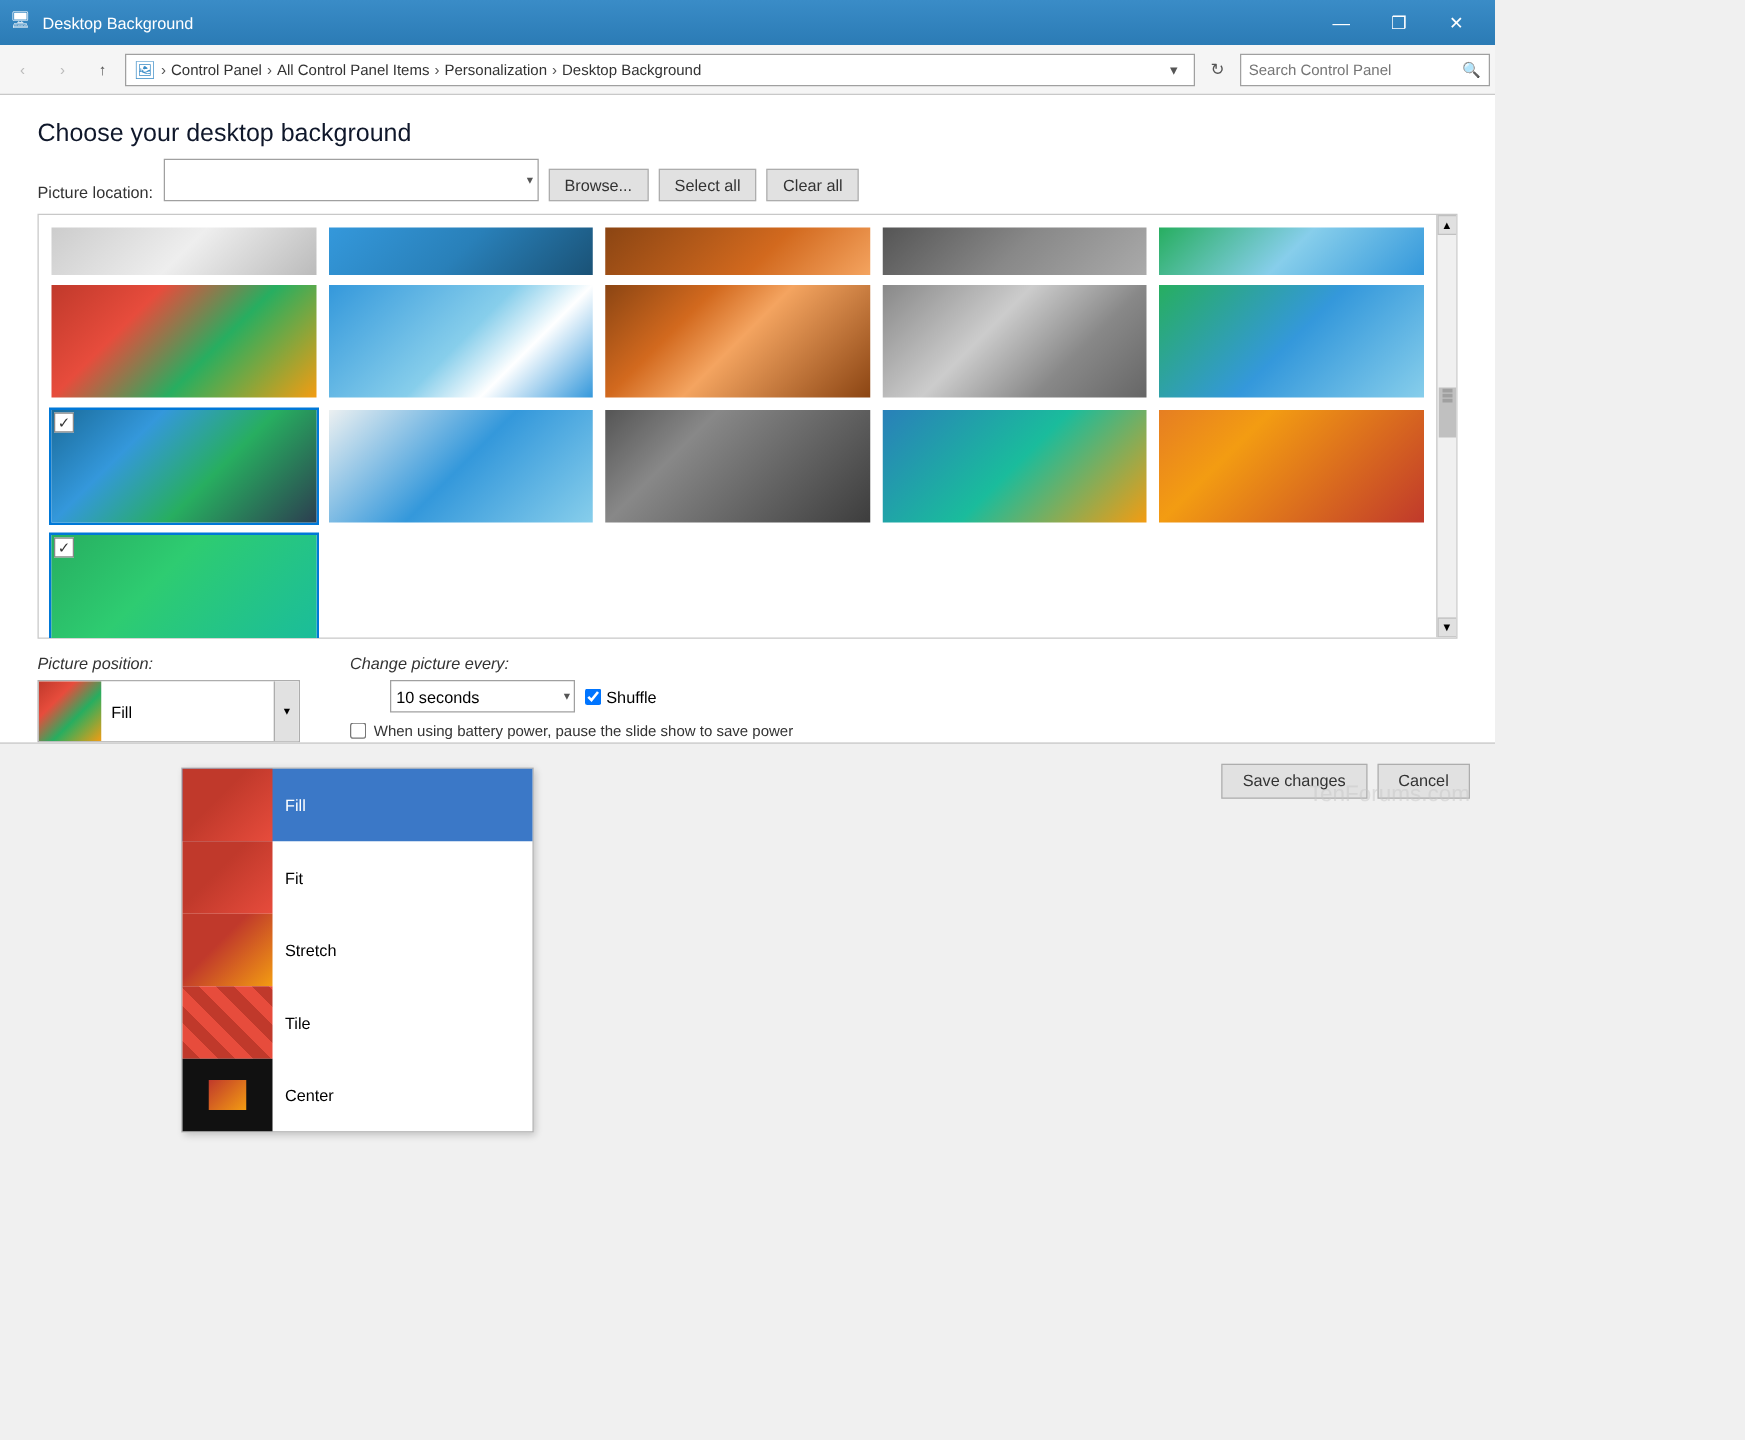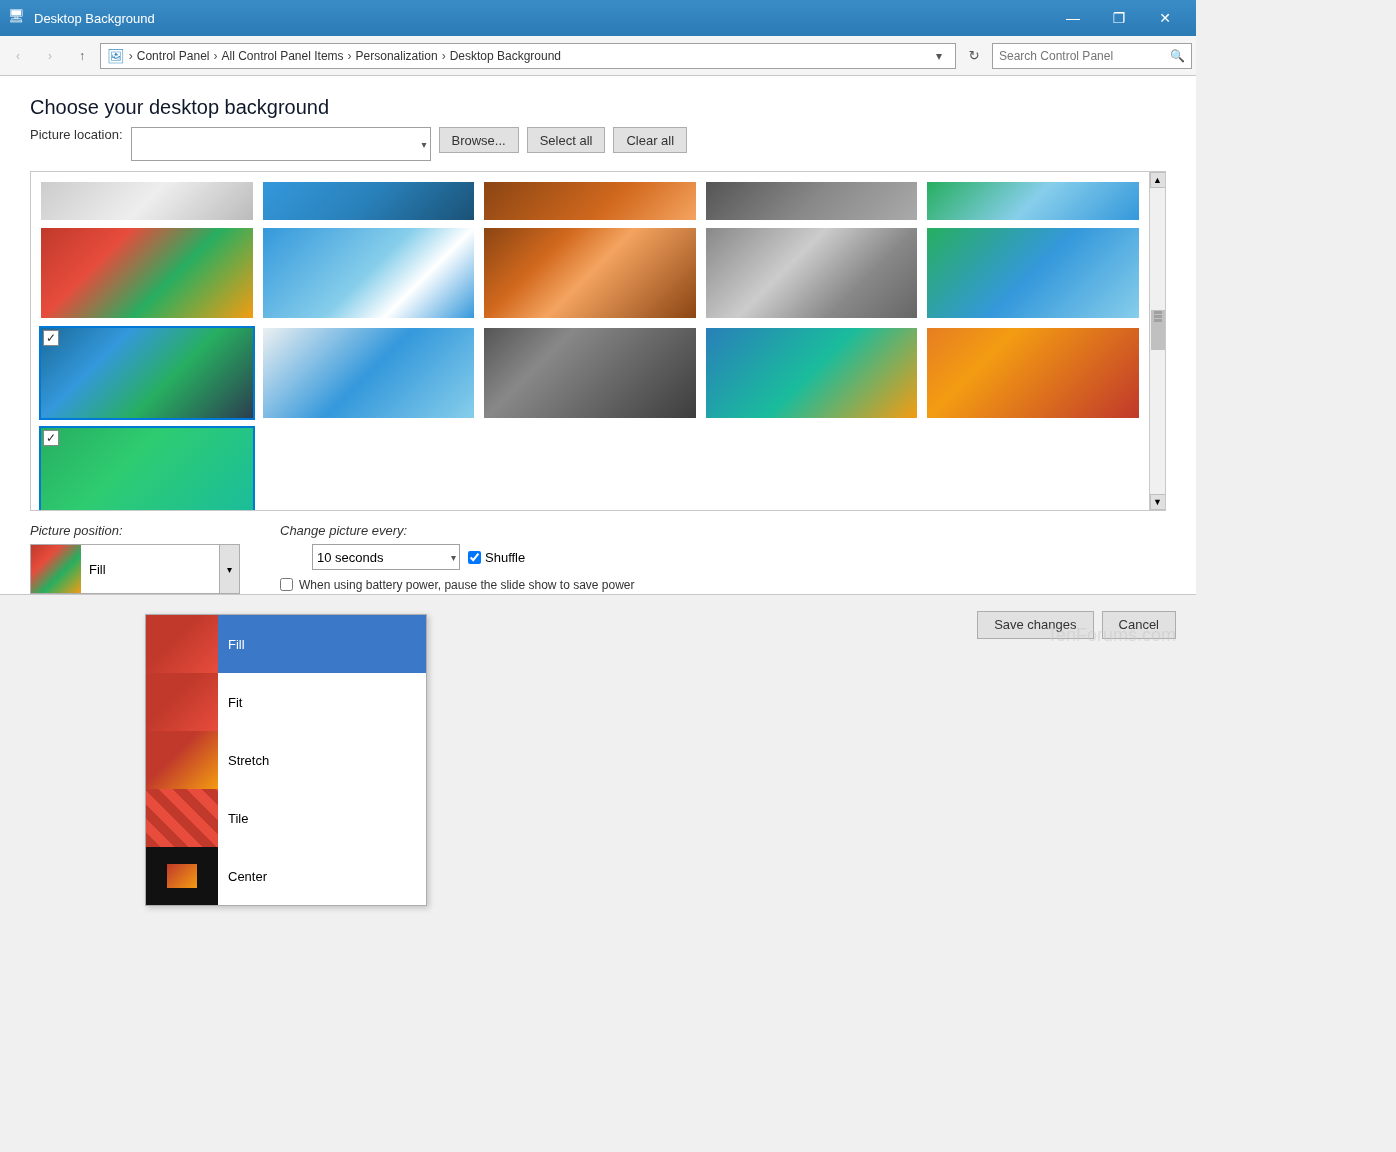--- a/index.html
+++ b/index.html
@@ -73,21 +73,21 @@
     }
     .page-subtitle {
       font-size: 12px;
       color: #333;
       margin-bottom: 16px;
     }
 
     
     .location-row {
       display: flex;
-      align-items: flex-start;
+      align-items: flex-end;
       gap: 8px;
       margin-bottom: 10px;
     }
     .location-label { color: #333; font-size: 13px; }
     .location-select-wrapper {
       position: relative; width: 300px;
     }
     .location-select-wrapper select {
       width: 100%; height: 26px; border: 1px solid #a0a0a0; background: white;
       font-size: 13px; padding: 16px 4px; cursor: pointer; appearance: none;

